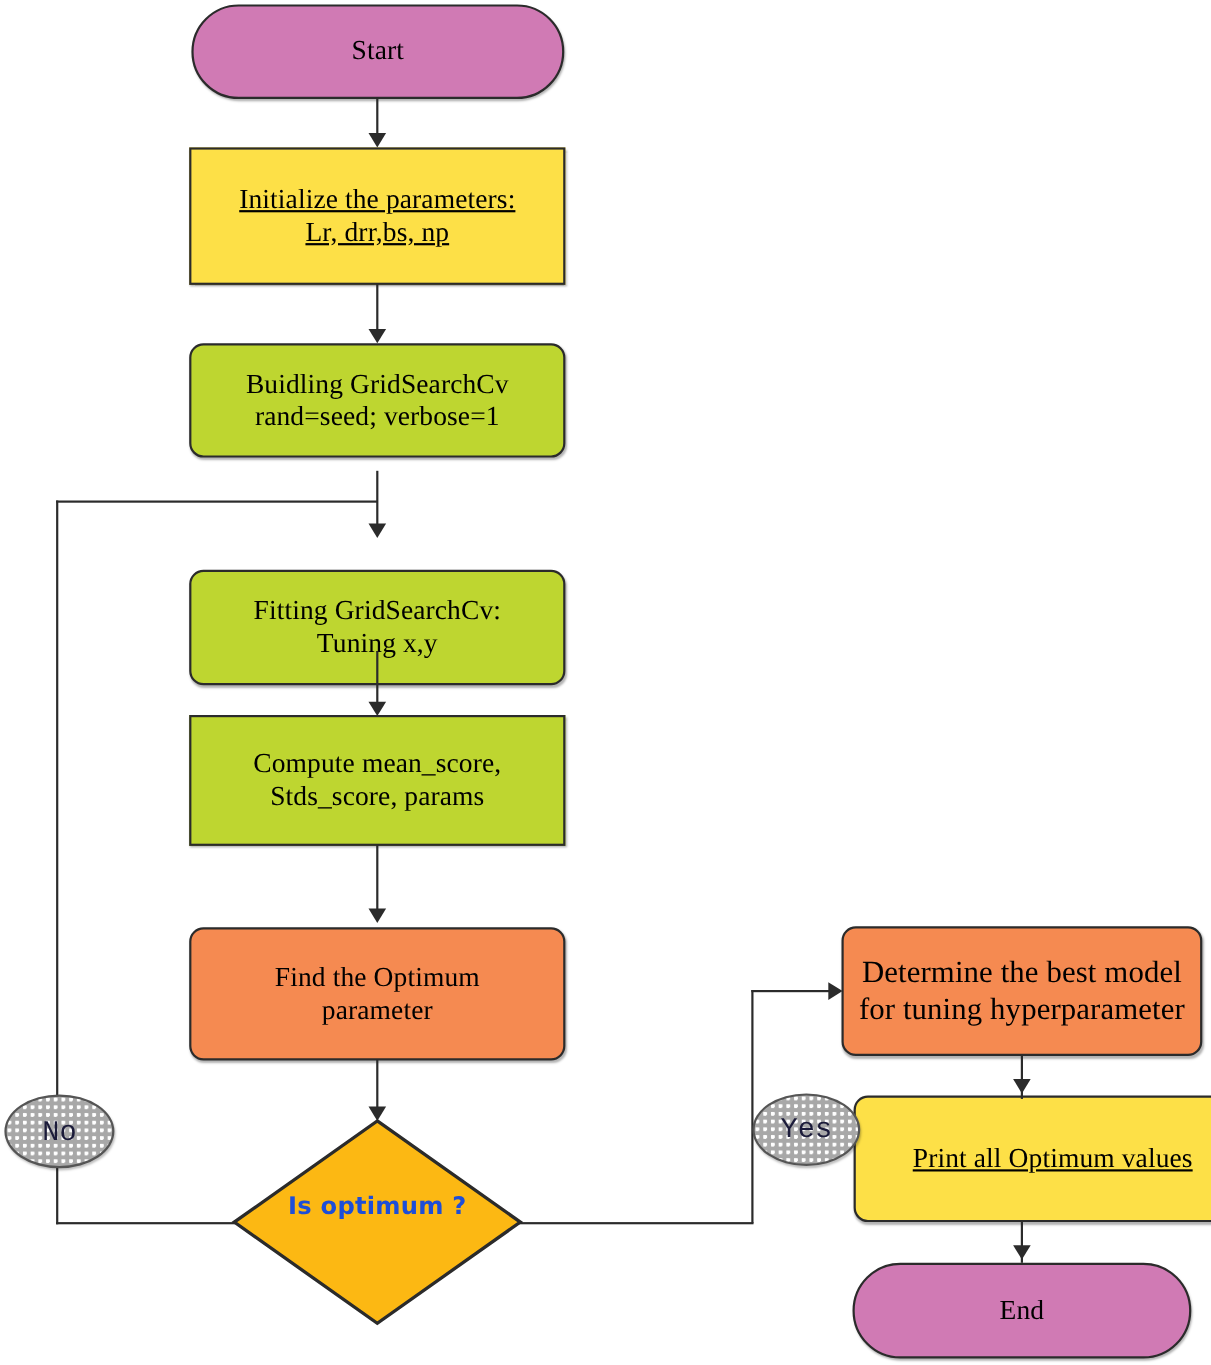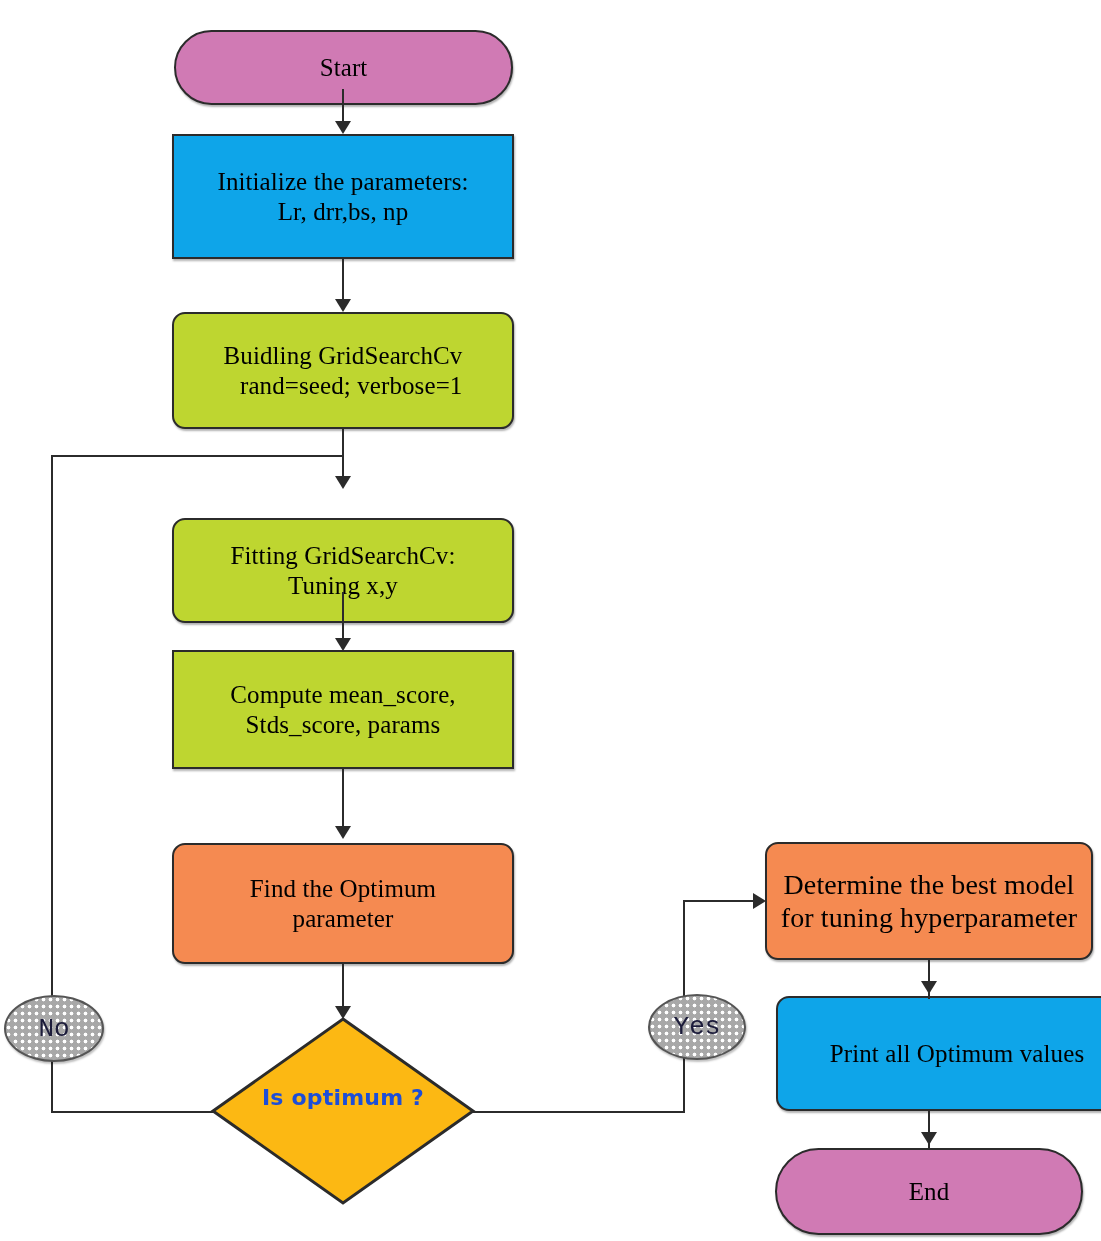--- a/index.html
+++ b/index.html
@@ -31,21 +31,21 @@
     line-height: 1.18;
     letter-spacing: 0.1px;
     white-space: pre-line;
     box-shadow: 1px 2px 2px rgba(0,0,0,0.30);
   }
   .pill      { border-radius: 999px; }
   .rounded   { border-radius: 13px; }
   .square    { border-radius: 0; }
 
   .fill-pink   { background: #d07ab4; }
-  .fill-grey   { background: #0ea5e9; }
+  .fill-grey   { background: #fde047; text-decoration: underline; }
   .fill-green  { background: #bed630; }
   .fill-orange { background: #f58a51; }
 
   
   .diamond-wrap {
     position: absolute;
     display: flex;
     align-items: center;
     justify-content: center;
   }
@@ -144,26 +144,26 @@
   <div class="conn v" style="left:683px; top:900px; height:212px;"></div>
   <div class="conn h" style="left:683px; top:900px; width:74px;"></div>
   <div class="arrowhead arrow-right" style="left:753px; top:893px;"></div>
 
   <div class="conn v" style="left:928px; top:959px; height:40px;"></div>
   <div class="arrowhead arrow-down" style="left:921px; top:981px;"></div>
 
   <div class="conn v" style="left:928px; top:1110px; height:38px;"></div>
   <div class="arrowhead arrow-down" style="left:921px; top:1132px;"></div>
 
-  <div class="node pill fill-pink" style="left:174px; top:4px; width:339px; height:75px;margin-top:26px;">Start</div>
+  <div class="node pill fill-pink" style="left:174px; top:4px; width:339px; height:86px;">Start</div>
 
   <div class="node square fill-grey" style="left:172px; top:134px; width:342px; height:125px;">Initialize the parameters:
 Lr, drr,bs, np</div>
 
-  <div class="node rounded fill-green" style="left:172px; top:312px; width:342px; height:117px;text-align:right;">Buidling GridSearchCv
+  <div class="node rounded fill-green" style="left:172px; top:312px; width:342px; height:104px;">Buidling GridSearchCv
 rand=seed; verbose=1</div>
 
   <div class="node rounded fill-green" style="left:172px; top:488px; width:342px; height:105px;margin-top:30px;">Fitting GridSearchCv:
 Tuning x,y</div>
 
   <div class="node square fill-green" style="left:172px; top:650px; width:342px; height:119px;">Compute mean_score,
 Stds_score, params</div>
 
   <div class="node rounded fill-orange" style="left:172px; top:843px; width:342px; height:121px;">Find the Optimum
 parameter</div>
@@ -179,17 +179,17 @@
 for tuning hyperparameter</div>
 
   <div class="node rounded fill-grey" style="left:776px; top:996px; width:362px; height:115px;">Print all Optimum values</div>
 
   <div class="node pill fill-pink" style="left:775px; top:1148px; width:308px; height:87px;">End</div>
 
   <div class="hatch-ellipse" style="left:4px; top:995px; width:96px; height:63px;">
     <span>No</span>
   </div>
 
-  <div class="hatch-ellipse" style="left:648px; top:994px; width:94px; height:62px;justify-content:center;">
+  <div class="hatch-ellipse" style="left:684px; top:994px; width:94px; height:62px;justify-content:center;">
     <span>Yes</span>
   </div>
 
 </div>
 
 </body></html>

